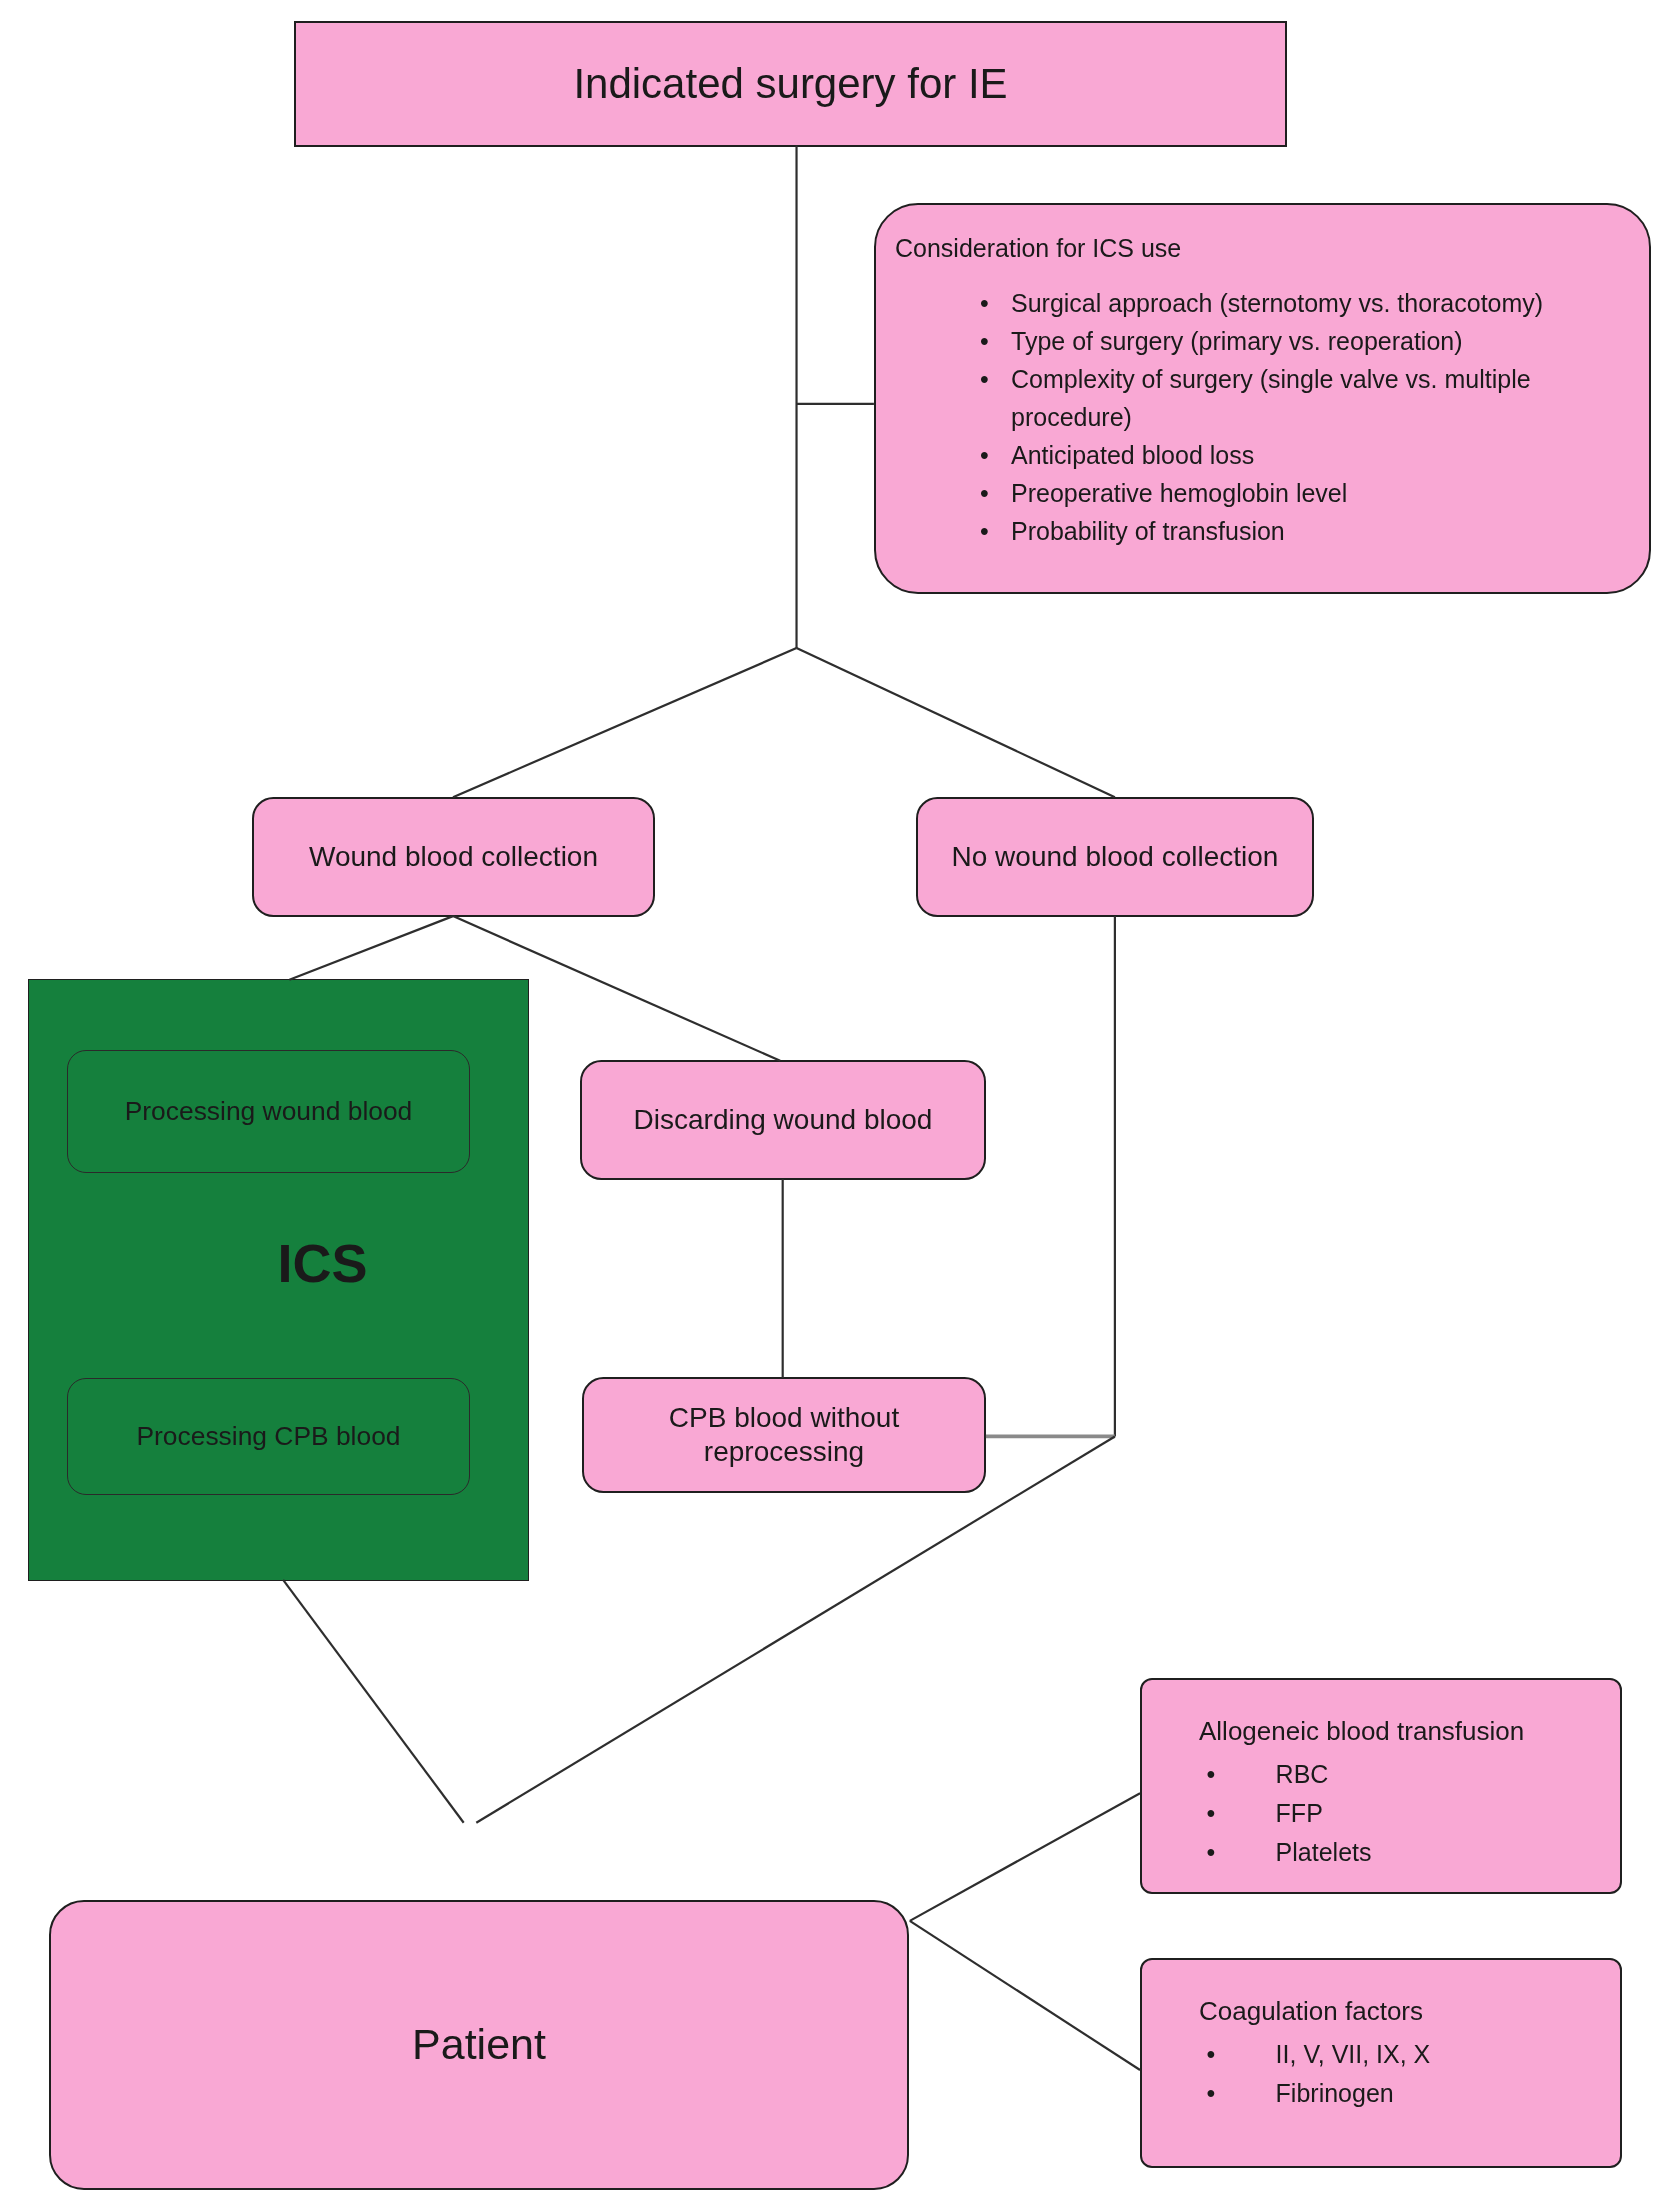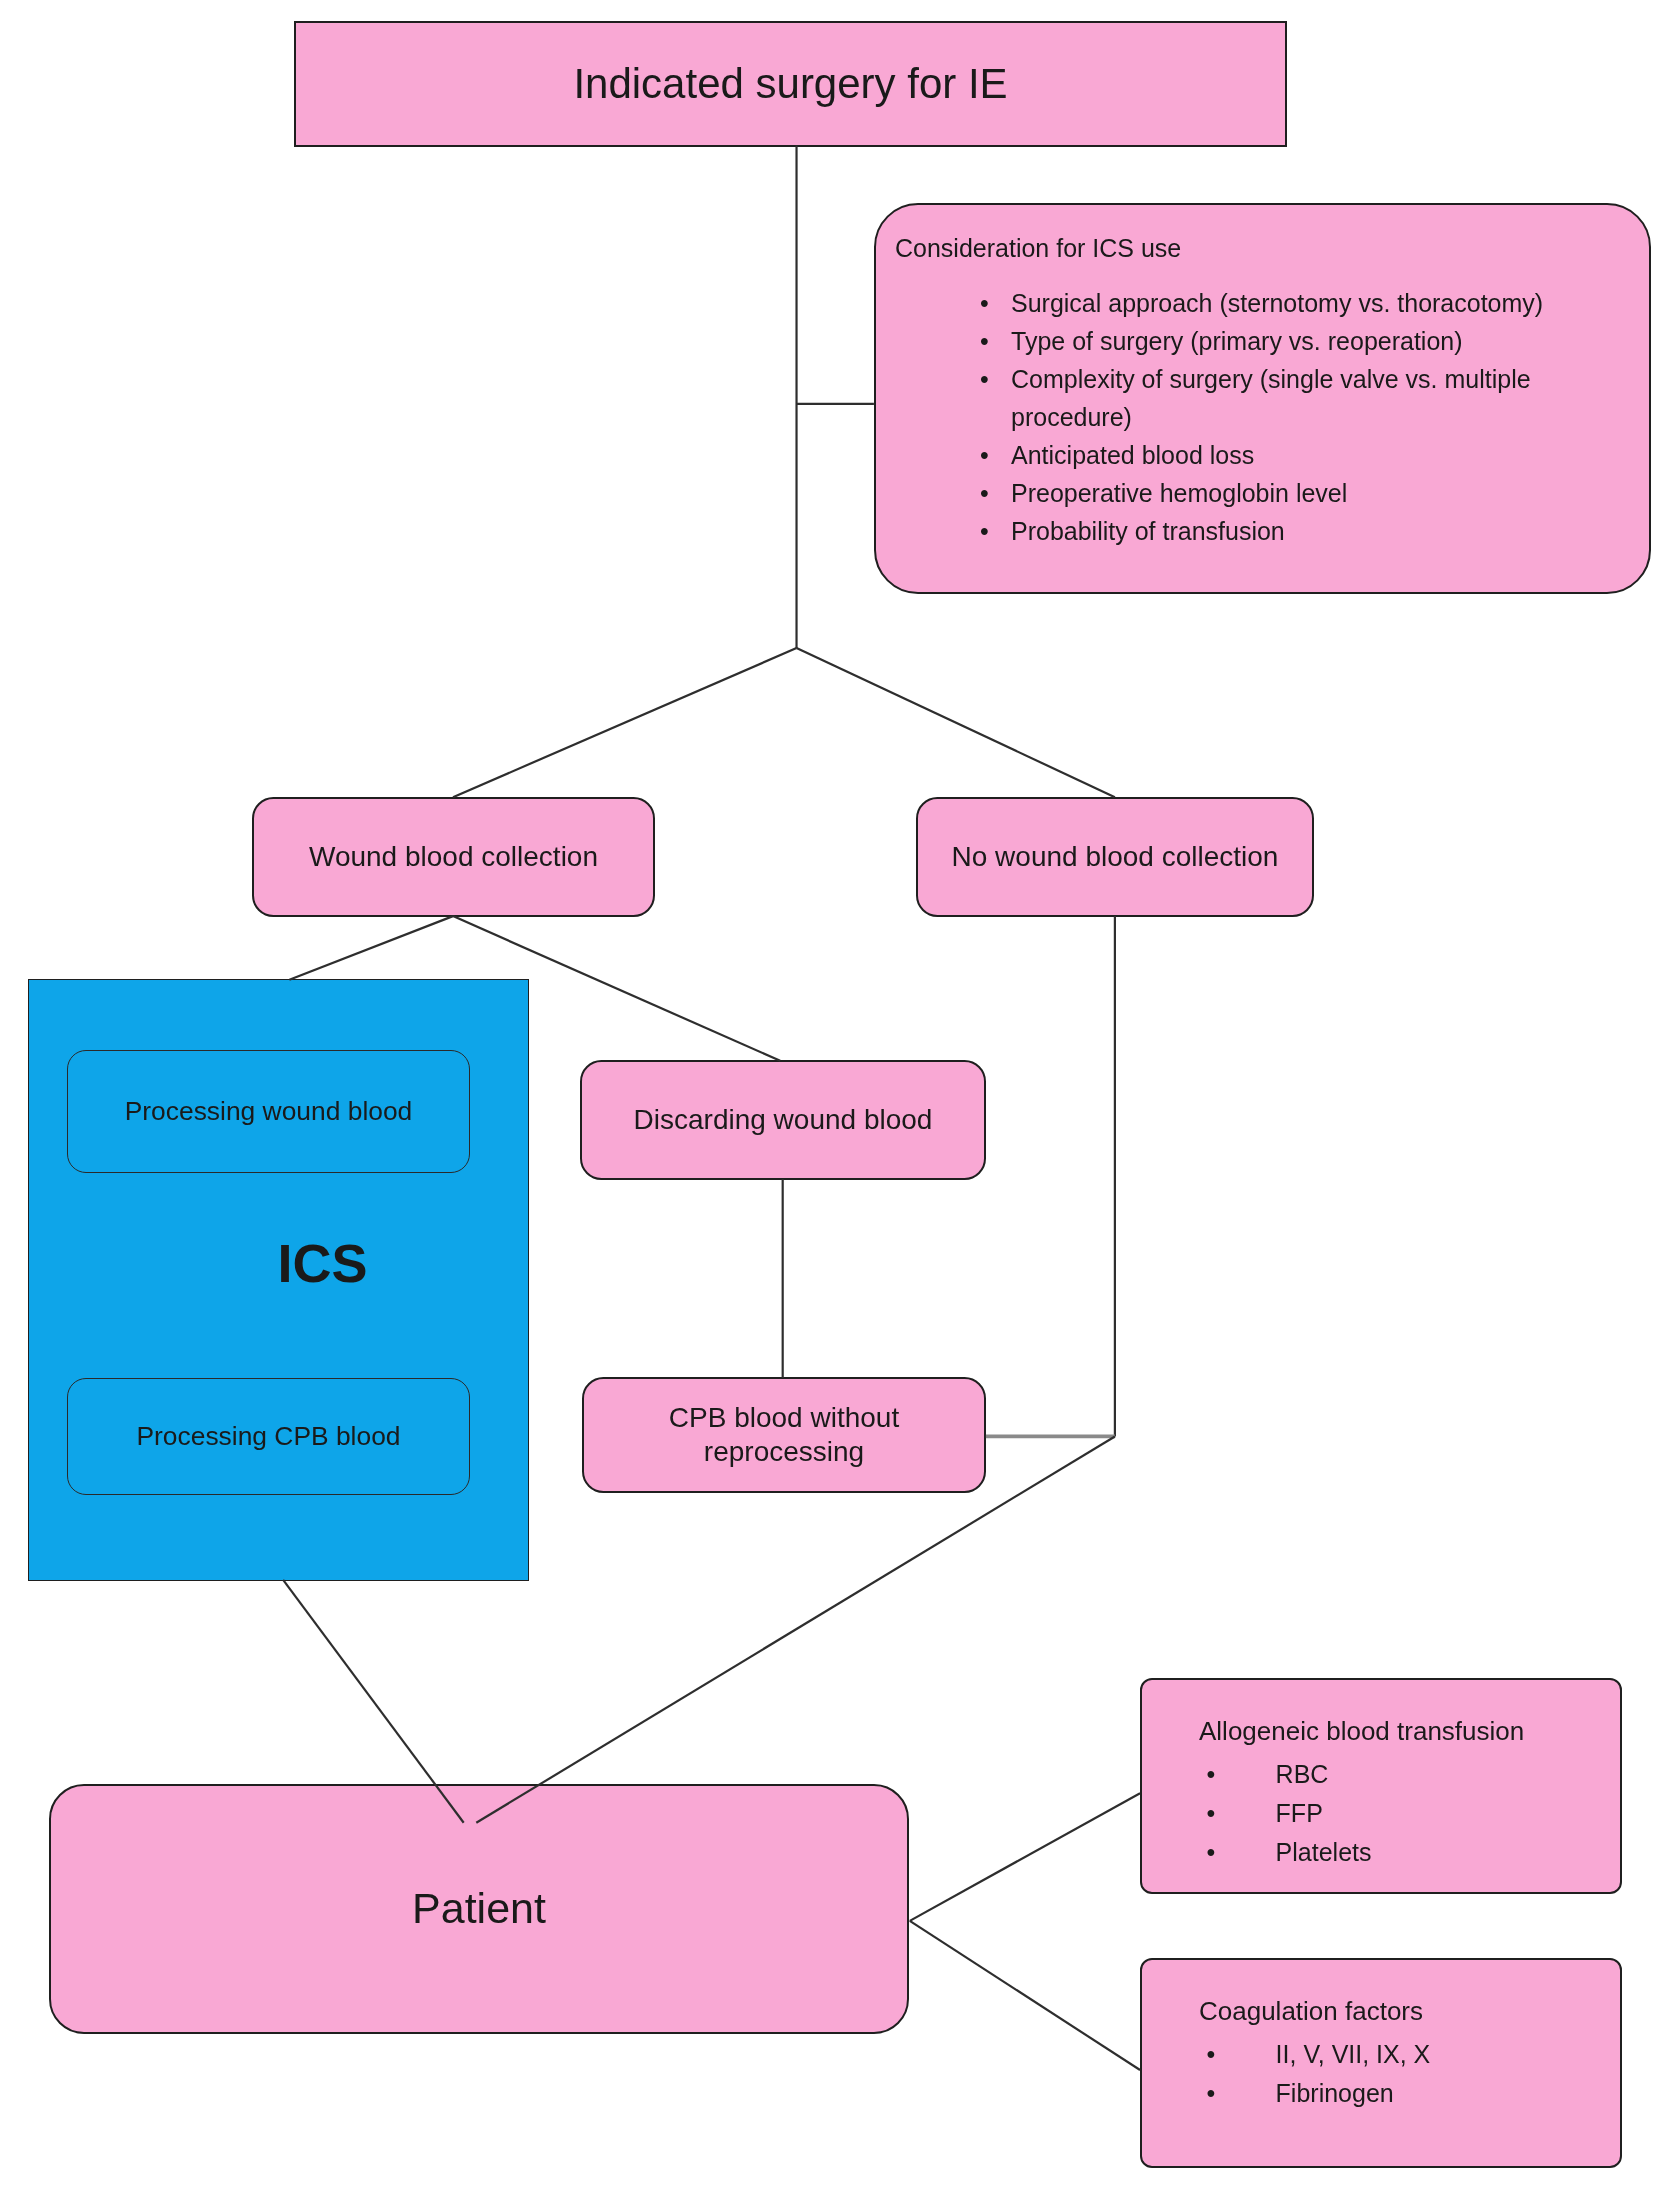--- a/index.html
+++ b/index.html
@@ -26,38 +26,38 @@
   ul.bullets{margin:21.4px 0 0 0;padding:0 0 0 85px;list-style:none;font-size:25px;line-height:38px;}
   ul.bullets li{position:relative;padding-left:31px;}
   ul.bullets li::before{content:"\2022";position:absolute;left:0;top:0;}
 
   
   #wound-box{left:252px;top:797px;width:403px;height:120px;font-size:28px;border-radius:21.4px;}
   #nowound-box{left:916px;top:797px;width:398px;height:120px;font-size:28px;border-radius:21.4px;}
 
   
   #ics-box{
-    left:28px;top:979px;width:501px;height:602px;background:#0ea5e9;
+    left:28px;top:979px;width:501px;height:602px;background:#15803d;
     border:1.9px solid #1f1f1f;display:block;border-radius:0;
   }
   .subbox{
     position:absolute;box-sizing:border-box;background:transparent;
     border:1.9px solid #2a2a2a;border-radius:19px;display:flex;align-items:center;
     justify-content:center;font-size:26.4px;
   }
   #processing-wound-box{left:38px;top:70px;width:403px;height:123px;}
   #processing-cpb-box{left:38px;top:398px;width:403px;height:117px;}
   #ics-label{position:absolute;left:0;top:252px;width:100%;text-align:center;
     font-size:54px;font-weight:bold;margin-left:44px;}
 
   #discarding-box{left:580px;top:1060px;width:406px;height:120px;font-size:28px;border-radius:21.4px;}
   #cpb-box{left:582px;top:1377px;width:404px;height:116px;font-size:28px;border-radius:21.4px;padding:0 25px;}
 
   
-  #patient-box{left:49px;top:1784px;width:860px;height:250px;font-size:43px;border-radius:35px;}
+  #patient-box{left:49px;top:1900px;width:860px;height:290px;font-size:43px;border-radius:35px;}
 
   
   .outcome{display:block;text-align:left;border-radius:12px;}
   #allogeneic-box{left:1140px;top:1678px;width:482px;height:216px;padding:36px 12.6px 0 57px;}
   #coagulation-box{left:1140px;top:1958px;width:482px;height:210px;padding:36px 12.6px 0 57px;}
   .outcome .list-title{font-size:26px;margin:0;}
   ul.bullets-tab{margin:8px 0 0 0;padding:0 0 0 7.6px;list-style:none;font-size:25px;line-height:39px;}
   ul.bullets-tab li{position:relative;padding-left:69px;}
   ul.bullets-tab li::before{content:"\2022";position:absolute;left:0;top:0;}
 

